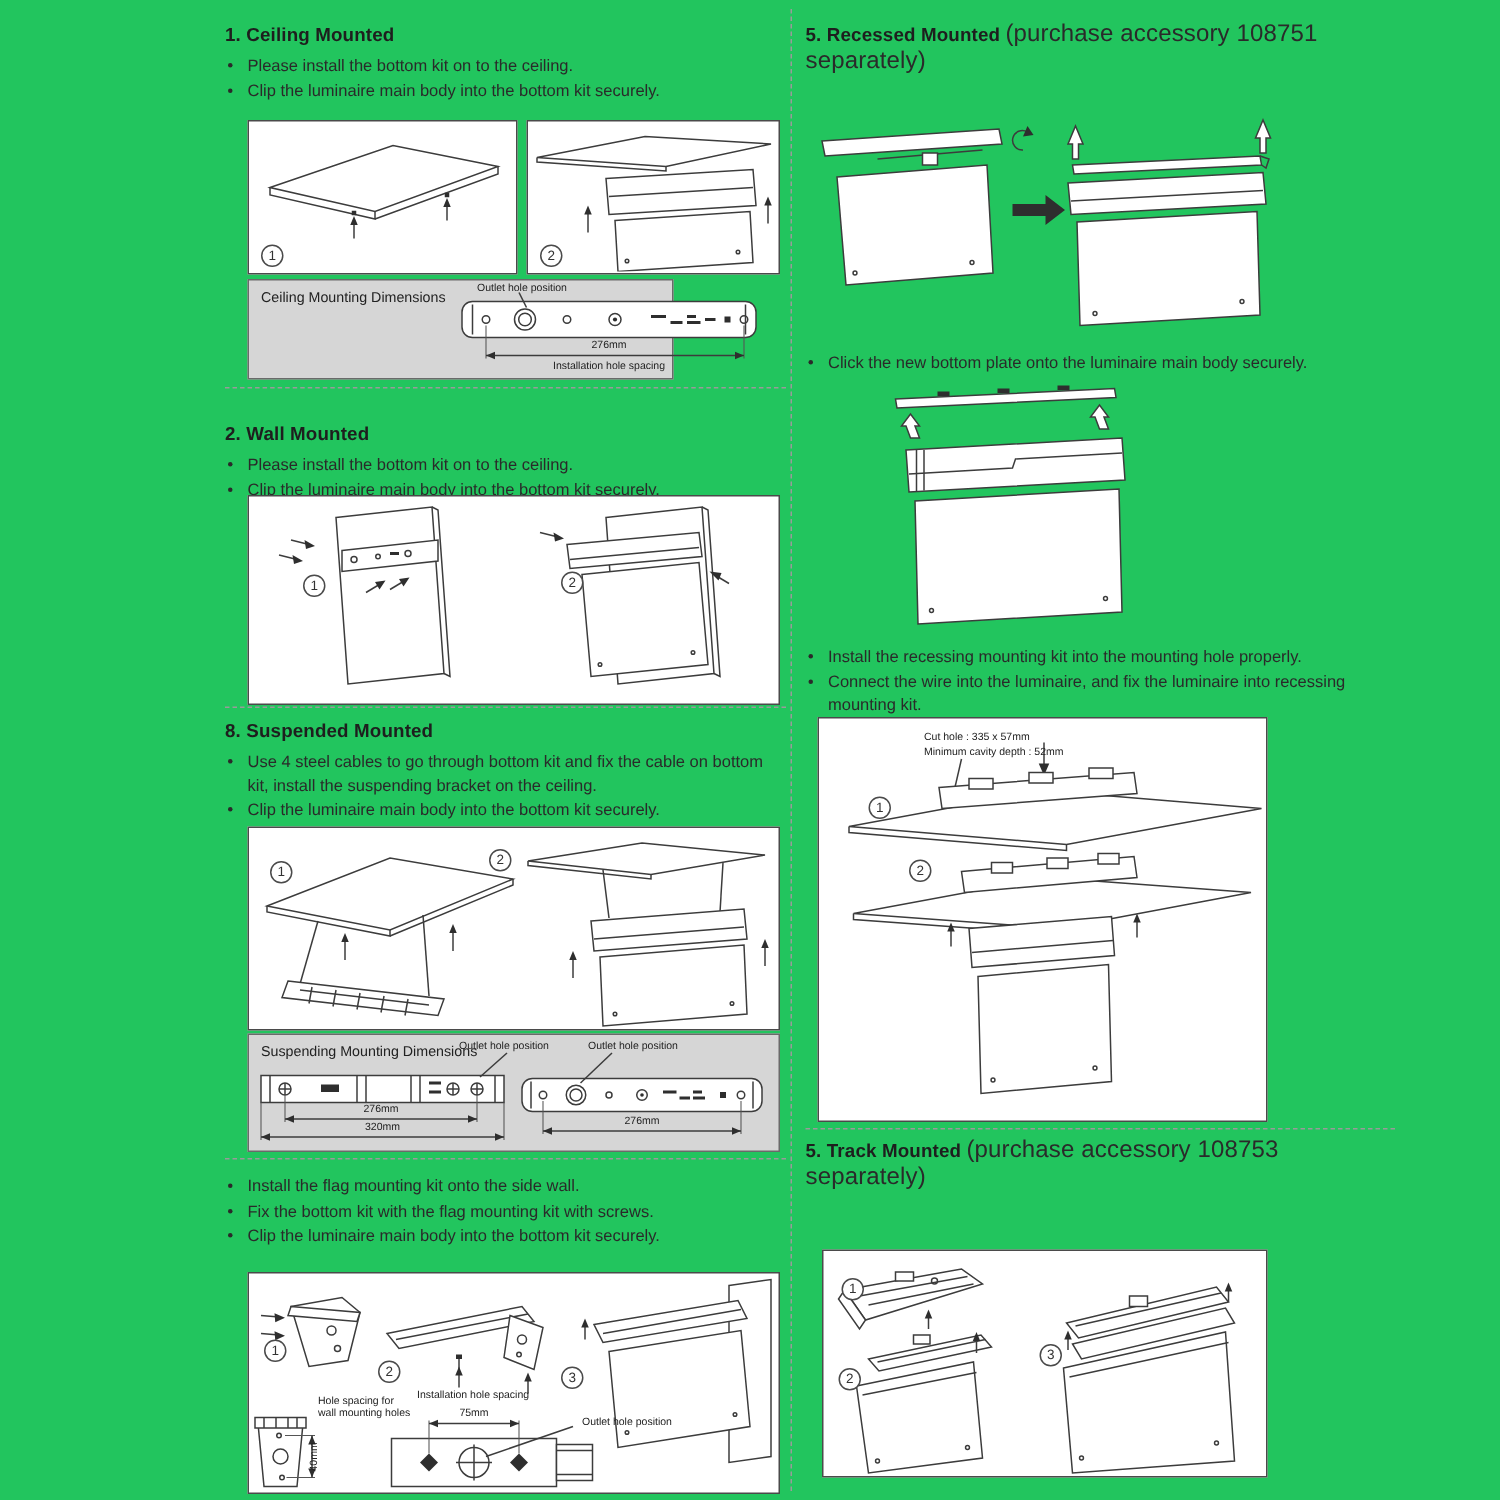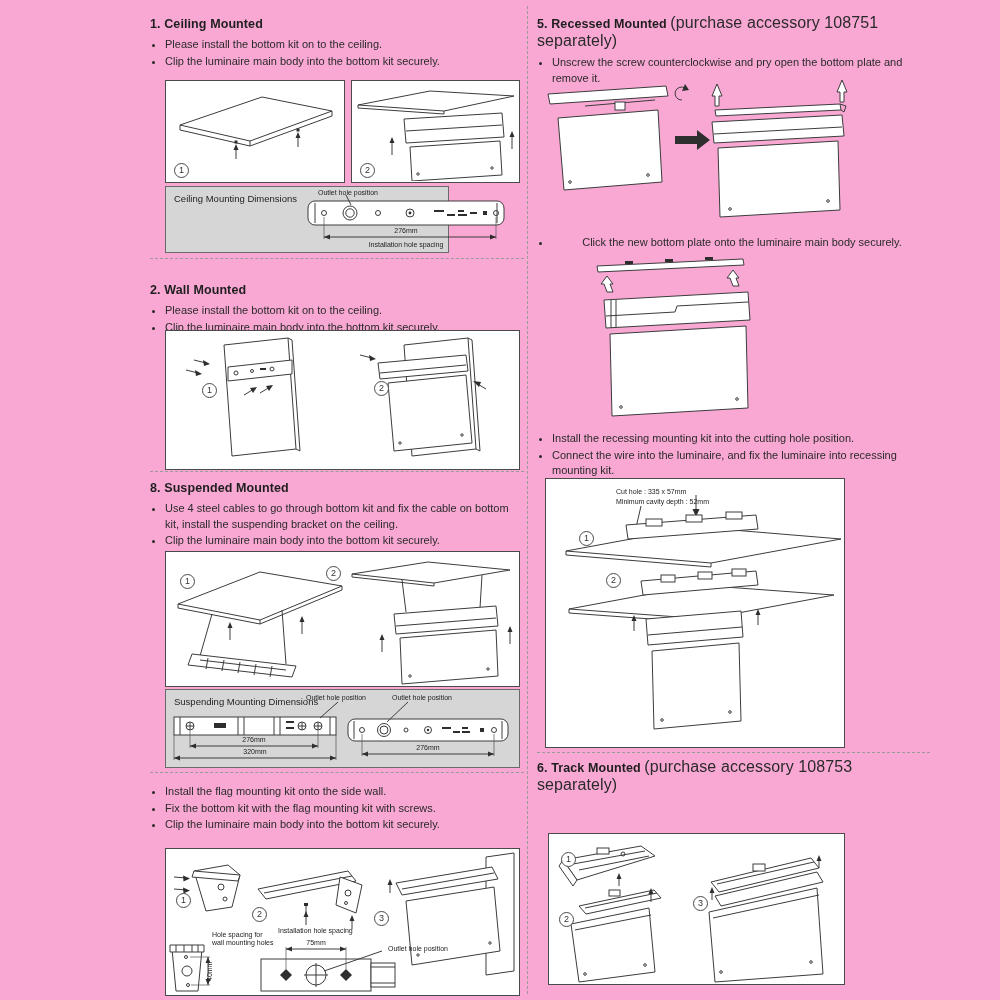--- a/index.html
+++ b/index.html
@@ -1,16 +1,16 @@
 <!DOCTYPE html>
 <html><head>
 <meta charset="utf-8">
 <style>
   html,body{margin:0;padding:0;background:#fff;}
-  .page{position:relative;width:1000px;height:1000px;background:#f9a8d4;
+  .page{position:relative;width:1000px;height:1000px;background:#22c55e;
         font-family:"Liberation Sans", sans-serif;color:#2a2a2a;overflow:hidden;}
   .sec{position:absolute;}
   .sec h3{margin:0;font-size:12.5px;font-weight:bold;color:#1e1e1e;letter-spacing:.1px;}
   .sec h3 .suffix{font-weight:normal;font-size:16px;color:#2a2a2a;}
   .sec ul{margin:5px 0 0 0;padding-left:15px;font-size:11px;line-height:1.42;list-style:disc outside;}
   .sec ul li{margin:0 0 1px 0;}
   .dbox{position:absolute;border:1.4px solid #4a4a4a;background:#fff;box-sizing:border-box;}
   .gbox{position:absolute;border:1px solid #6a6a6a;background:#d6d6d6;box-sizing:border-box;}
   .gbox .gtitle{position:absolute;left:8px;top:6px;font-size:9.5px;color:#222;}
   .dimlbl{position:absolute;font-size:7px;color:#222;line-height:1.15;white-space:nowrap;}
@@ -325,23 +325,20 @@
       <span class="dimlbl wrap" style="left:46px;top:82px;width:64px;">Hole spacing for wall mounting holes</span>
       <span class="dimlbl rot" style="left:40px;top:132px;">40mm</span>
       <span class="dimlbl" style="left:112px;top:78px;">Installation   hole spacing</span>
       <span class="dimlbl c" style="left:120px;top:90px;width:60px;">75mm</span>
       <span class="dimlbl" style="left:222px;top:96px;">Outlet hole position</span>
     </div>
   </div>
 
   <div class="sec" style="left:537px;top:14px;width:392px;height:736px;">
     <h3><span>5. Recessed Mounted</span> <span class="suffix">(purchase accessory 108751 separately)</span></h3>
-    <ul style="width:370px;">
-      <li>Unscrew the screw counterclockwise and pry open the bottom plate and remove it.</li>
-    </ul>
 
     <svg width="385" height="145" viewBox="0 0 385 145" style="left:3px;top:64px;">
       <polygon class="fw" points="8,16 126,8 128,18 10,26"></polygon>
       <line class="ln" x1="45" y1="28" x2="115" y2="22"></line>
         <rect class="fw" x="75" y="24" width="10" height="8"></rect>
       <polygon class="fw" points="18,40 118,32 122,104 24,112"></polygon>
       <circle class="ln" cx="30" cy="104" r="1.3"></circle>
         <circle class="ln" cx="108" cy="97" r="1.3"></circle>
       <path class="ln" d="M 142,22 a 6.5,6.5 0 1 1 3,-12"></path>
       <polygon class="fd" points="145,6 149,12 142,13"></polygon>
@@ -350,42 +347,42 @@
       <polygon class="fw" points="172,18 177,6 182,18 179,18 179,28 175,28 175,18"></polygon>
       <polygon class="fw" points="175,32 300,26 301,32 176,38"></polygon>
       <polyline class="ln" points="300,26 306,28 304,34 301,32"></polyline>
       <polygon class="fw" points="172,44 302,37 304,58 174,65"></polygon>
       <line class="ln" x1="174" y1="56" x2="302" y2="49"></line>
       <polygon class="fw" points="178,70 298,63 300,132 180,139"></polygon>
       <circle class="ln" cx="190" cy="131" r="1.3"></circle>
         <circle class="ln" cx="288" cy="123" r="1.3"></circle>
     </svg>
 
-    <ul style="position:absolute;left:0;top:216px;width:380px;text-align:center;">
+    <ul style="position:absolute;left:0;top:216px;width:380px;">
       <li>Click the new bottom plate onto the luminaire main body securely.</li>
     </ul>
 
     <svg width="350" height="168" viewBox="0 0 350 168" style="left:18px;top:240px;">
       <polygon class="fw" points="42,12 188,5 189,11 43,18"></polygon>
       <rect class="fd" x="70" y="7" width="8" height="3"></rect>
         <rect class="fd" x="110" y="5" width="8" height="3"></rect>
         <rect class="fd" x="150" y="3" width="8" height="3"></rect>
       <polygon class="fw" points="52,38 49,30 46,30 52,22 58,30 55,30 58,38"></polygon>
       <polygon class="fw" points="178,32 175,24 172,24 178,16 184,24 181,24 184,32"></polygon>
       <polygon class="fw" points="49,46 193,38 195,66 51,74"></polygon>
       <polyline class="ln" points="51,62 120,58 122,52 193,48"></polyline>
       <line class="ln" x1="56" y1="46" x2="56" y2="74"></line>
         <line class="ln" x1="61" y1="46" x2="61" y2="73"></line>
       <polygon class="fw" points="55,80 191,72 193,154 57,162"></polygon>
       <circle class="ln" cx="66" cy="153" r="1.3"></circle>
         <circle class="ln" cx="182" cy="145" r="1.3"></circle>
     </svg>
 
     <ul style="position:absolute;left:0;top:412px;width:380px;">
-      <li>Install the recessing mounting kit into the cutting hole position.</li>
+      <li>Install the recessing mounting kit into the mounting hole properly.</li>
       <li>Connect the wire into the luminaire, and fix the luminaire into recessing mounting kit.</li>
     </ul>
 
     <div class="dbox" style="left:8px;top:464px;width:300px;height:270px;">
       <svg width="297" height="267" viewBox="0 0 297 267">
         <line class="ln" x1="150" y1="16" x2="150" y2="34"></line>
           <polygon class="fd" points="146.5,30 150,38 153.5,30"></polygon>
         <line class="ln" x1="95" y1="27" x2="86" y2="66"></line>
         <polygon class="fw" points="20,72 150,48 295,60 165,84"></polygon>
         <polyline class="ln" points="20,72 20,76 165,88 165,84"></polyline>
@@ -410,21 +407,21 @@
           <polygon class="fd" points="209.5,136 212,130 214.5,136"></polygon>
       </svg>
       <span class="dimlbl" style="left:70px;top:9px;">Cut hole : 335 x 57mm</span>
       <span class="dimlbl" style="left:70px;top:19px;">Minimum cavity depth : 52mm</span>
       <span class="badge" style="left:33px;top:52px;">1</span>
       <span class="badge" style="left:60px;top:94px;">2</span>
     </div>
   </div>
 
   <div class="sec" style="left:537px;top:758px;width:393px;height:240px;">
-    <h3><span>6. Track Mounted</span> <span class="suffix">(purchase accessory 108753 separately)</span></h3>
+    <h3><span>5. Track Mounted</span> <span class="suffix">(purchase accessory 108753 separately)</span></h3>
     <div class="dbox" style="left:11px;top:75px;width:297px;height:152px;">
       <svg width="294" height="149" viewBox="0 0 294 149">
         <polygon class="fw" points="14,26 92,12 106,22 28,46"></polygon>
         <polygon class="fw" points="14,26 28,46 24,52 10,32"></polygon>
         <line class="ln" x1="24" y1="30" x2="96" y2="17"></line>
           <line class="ln" x1="30" y1="36" x2="100" y2="22"></line>
         <rect class="fw" x="48" y="14" width="12" height="6"></rect>
           <circle class="ln" cx="74" cy="20" r="2"></circle>
         <line class="ln" x1="70" y1="52" x2="70" y2="42"></line>
           <polygon class="fd" points="67.5,45 70,39 72.5,45"></polygon>

